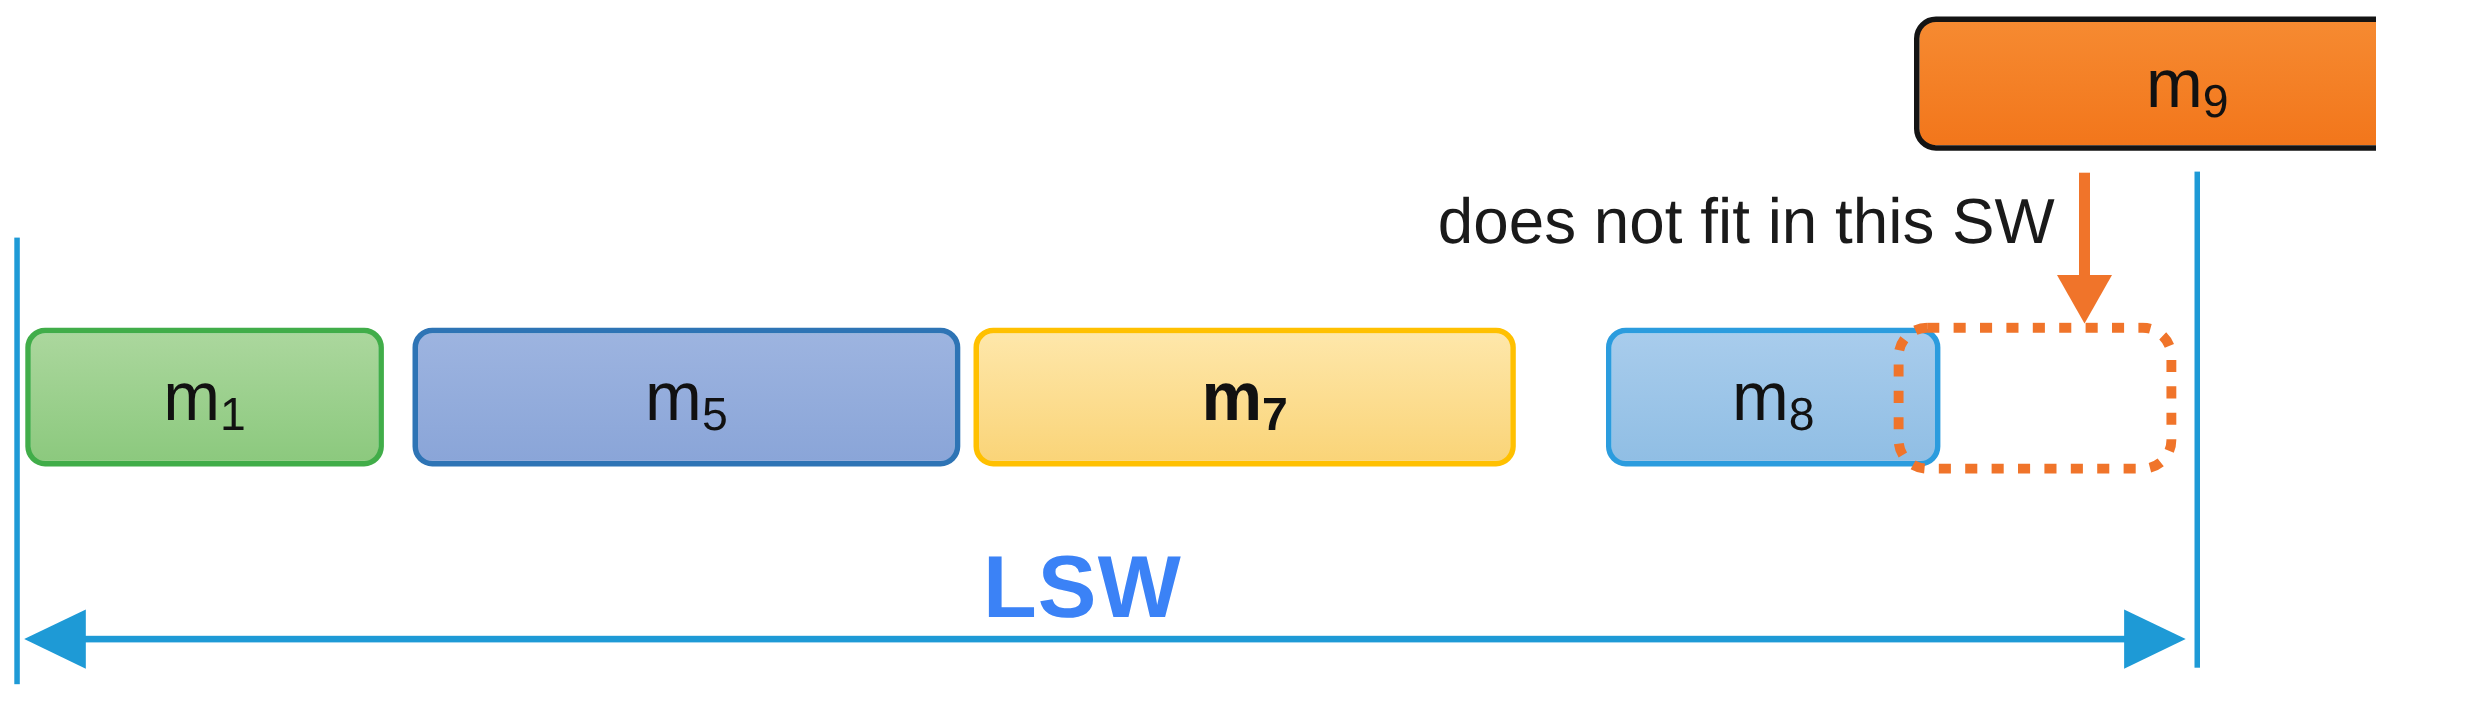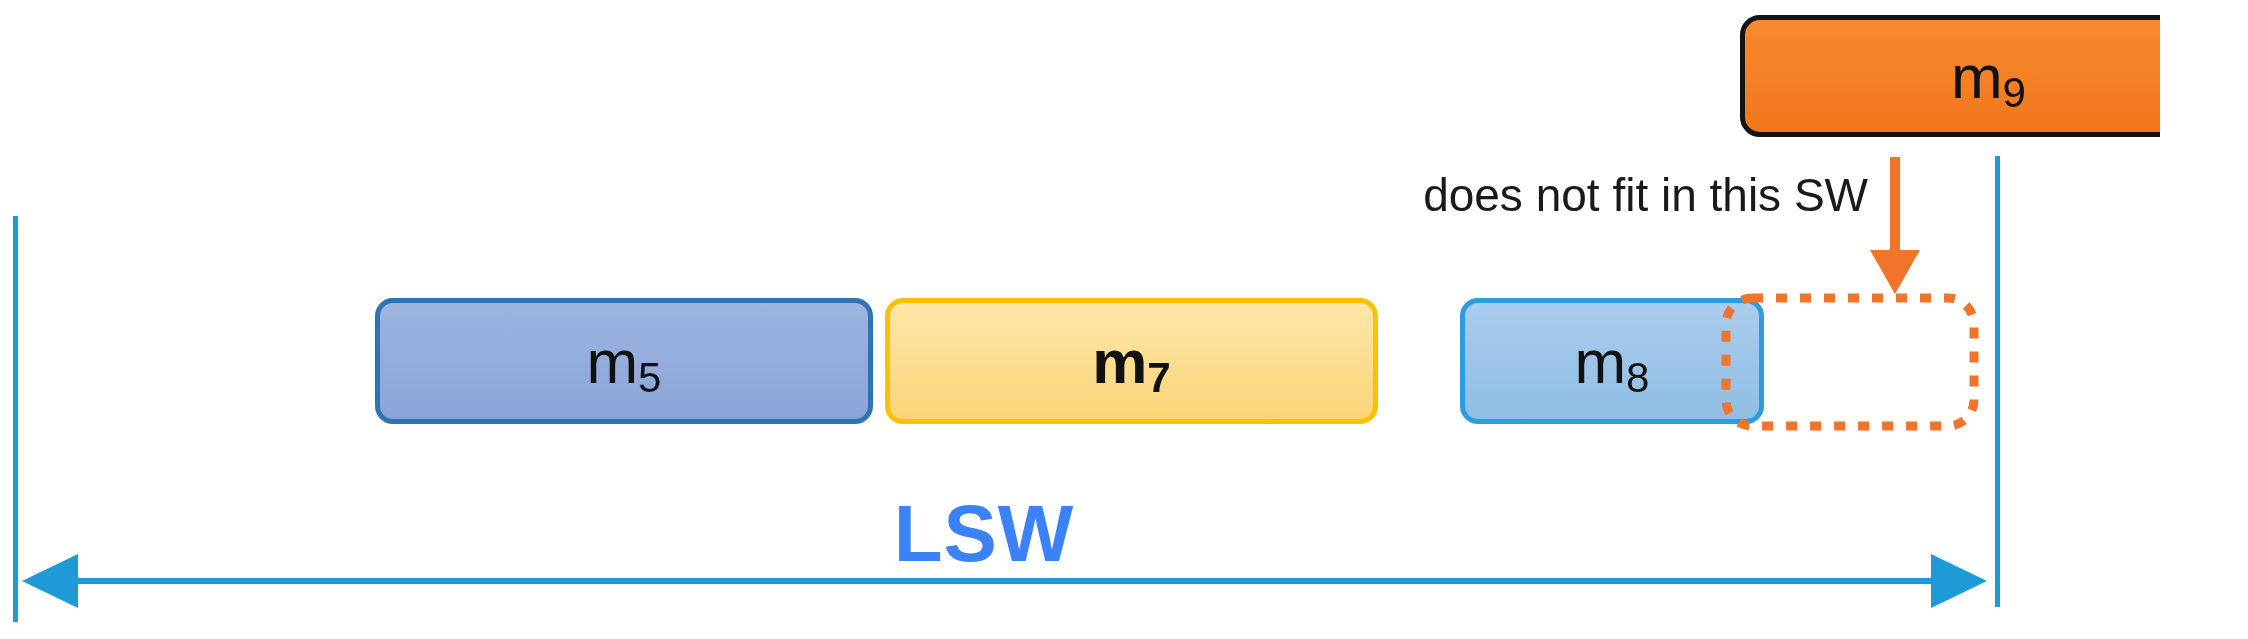--- a/index.html
+++ b/index.html
@@ -82,21 +82,21 @@
     left: 1721px; top: 293px;
     width: 258px; height: 138px;
   }
 
   
   #annotation {
     position: absolute;
     left: 1140px; top: 168px;
     width: 728px;
     text-align: right;
-    font-size: 46px;
+    font-size: 58px;
     color: #1A1A1A;
     white-space: nowrap;
   }
 
   
   #orange-arrow-shaft {
     position: absolute;
     left: 1890px; top: 157px;
     width: 10px; height: 96px;
     background: #F0742A;
@@ -164,20 +164,23 @@
   </div>
 
   <div id="annotation">does not fit in this SW</div>
 
   <div id="orange-arrow-shaft"></div>
   <div id="orange-arrow-head"></div>
 
   <div id="left-boundary" class="v-line"></div>
   <div id="right-boundary" class="v-line"></div>
 
+  <div id="block-m1" class="block">
+    <span><span>m</span><sub>1</sub></span>
+  </div>
   <div id="block-m5" class="block">
     <span><span>m</span><sub>5</sub></span>
   </div>
   <div id="block-m7" class="block">
     <span><span>m</span><sub>7</sub></span>
   </div>
   <div id="block-m8" class="block">
     <span><span>m</span><sub>8</sub></span>
   </div>
 

